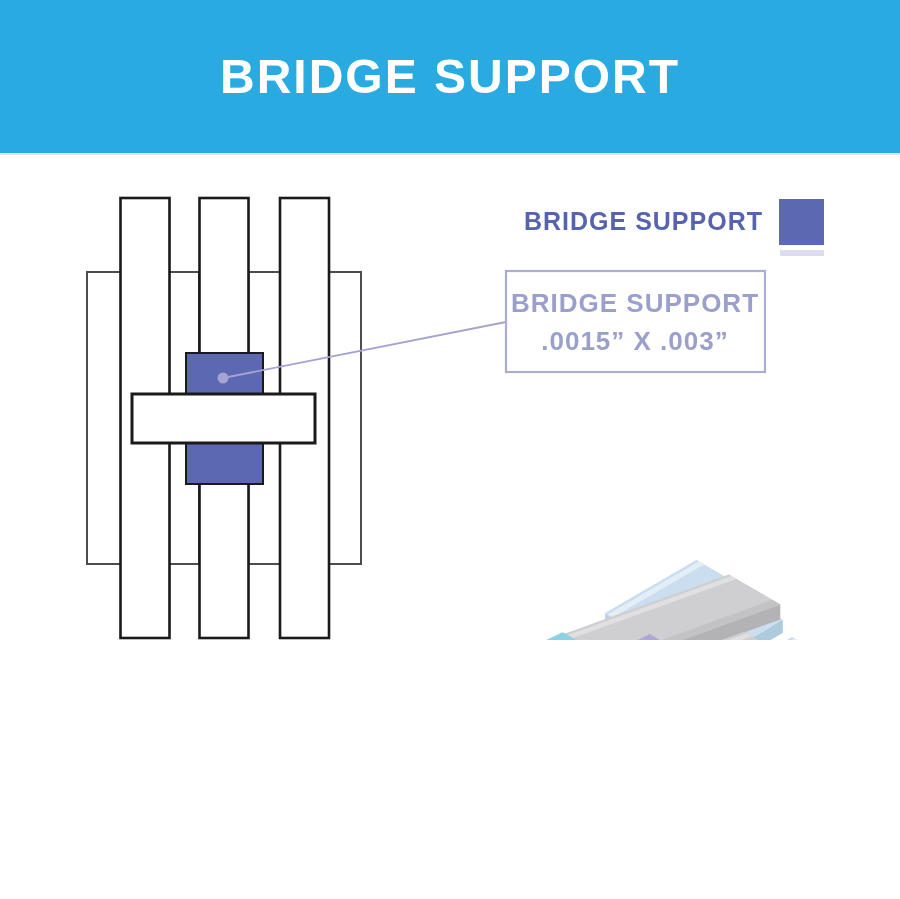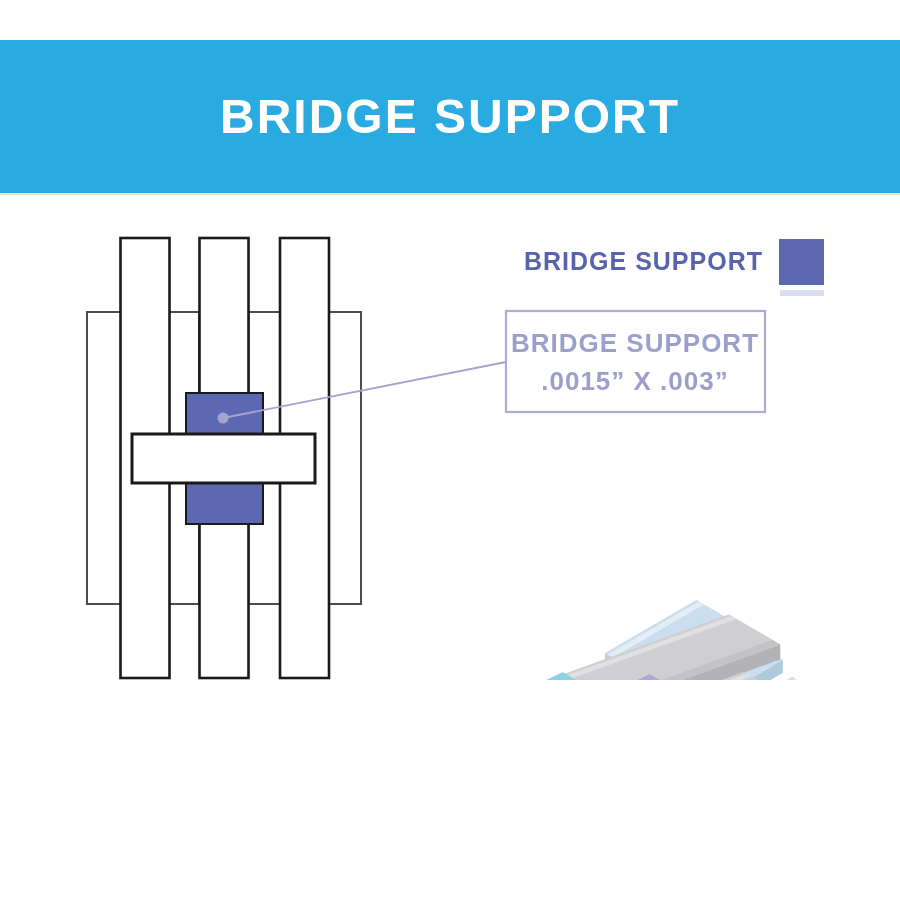--- a/index.html
+++ b/index.html
@@ -1,17 +1,17 @@
 <!DOCTYPE html>
 <html><head>
 <meta charset="utf-8">
 <style>
   html,body{margin:0;padding:0;background:#ffffff;}
   .page{position:relative;width:900px;height:640px;background:#ffffff;overflow:hidden;
-        font-family:"Liberation Sans", sans-serif;margin-top:40px;}
+        font-family:"Liberation Sans", sans-serif;}
   .banner{position:absolute;left:0;top:0;width:900px;height:155px;
           display:flex;align-items:center;justify-content:center;
           border-bottom:2px solid #e4e4e4;box-sizing:border-box;}
   .banner-title{color:#ffffff;font-size:48px;font-weight:bold;letter-spacing:2px;}
   .canvas{position:absolute;left:0;top:155px;width:900px;height:744px;}
   svg text{font-family:"Liberation Sans", sans-serif;font-weight:bold;}
   .legend-text{font-size:25px;letter-spacing:1px;}
   .callout-text{font-size:26px;letter-spacing:1px;}
 </style>
 </head>

